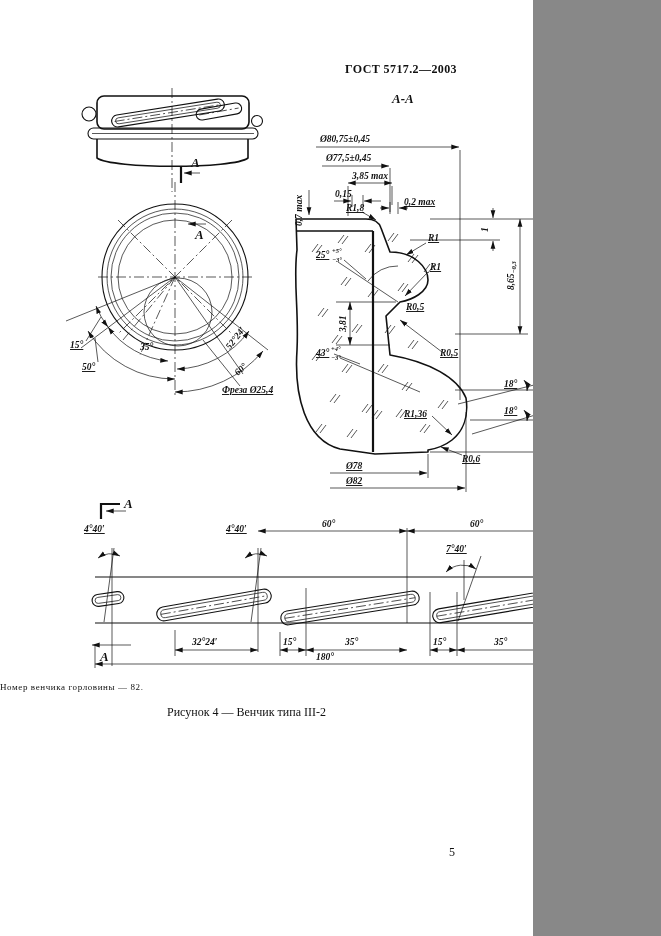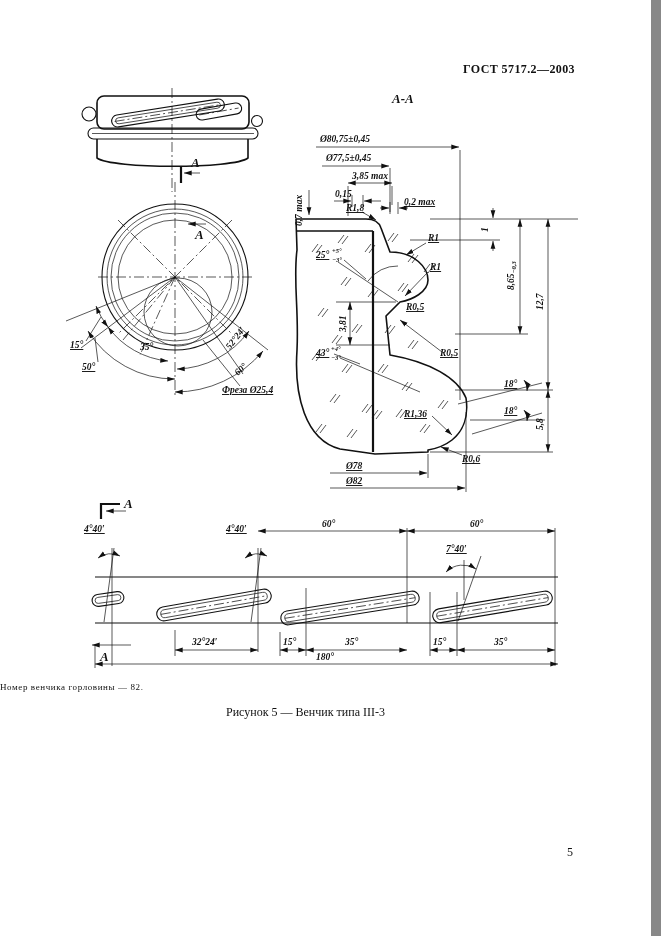--- a/index.html
+++ b/index.html
@@ -1,16 +1,16 @@
 <!DOCTYPE html>
 <html><head>
 <meta charset="utf-8">
 <style>
   html,body{margin:0;padding:0;background:#888;}
-  #page{position:relative;width:651px;height:936px;background:#ffffff;overflow:hidden;
+  #page{position:relative;width:533px;height:936px;background:#ffffff;overflow:hidden;
         font-family:"Liberation Serif",serif;color:#111;}
   .hdr{position:absolute;top:62px;left:0;right:76px;text-align:right;
        font-size:12px;font-weight:bold;letter-spacing:.4px;}
   .note{position:absolute;top:682px;left:0;right:0;text-align:left;
         font-size:9px;letter-spacing:.6px;}
   .cap{position:absolute;top:705px;left:0;right:40px;text-align:center;font-size:12px;}
   .pn{position:absolute;top:845px;right:78px;font-size:12px;}
   svg{position:absolute;top:0;left:0;}
   svg text{font-family:"Liberation Serif",serif;font-style:italic;font-weight:bold;
            font-size:9.5px;fill:#111;}
@@ -369,15 +369,15 @@
         <text class="big" x="124" y="508">А</text>
       </g>
       <g>
         <line class="d" x1="131" y1="645" x2="92" y2="645" marker-end="url(#ar)"></line>
         <text class="big" x="100" y="661">А</text>
       </g>
     </g>
   </svg>
 
   <div class="note">Номер венчика горловины — 82.</div>
-  <div class="cap">Рисунок 5 — Венчик типа III-3</div>
+  <div class="cap">Рисунок 4 — Венчик типа III-2</div>
   <div class="pn">5</div>
 </div>
 
 </body></html>

